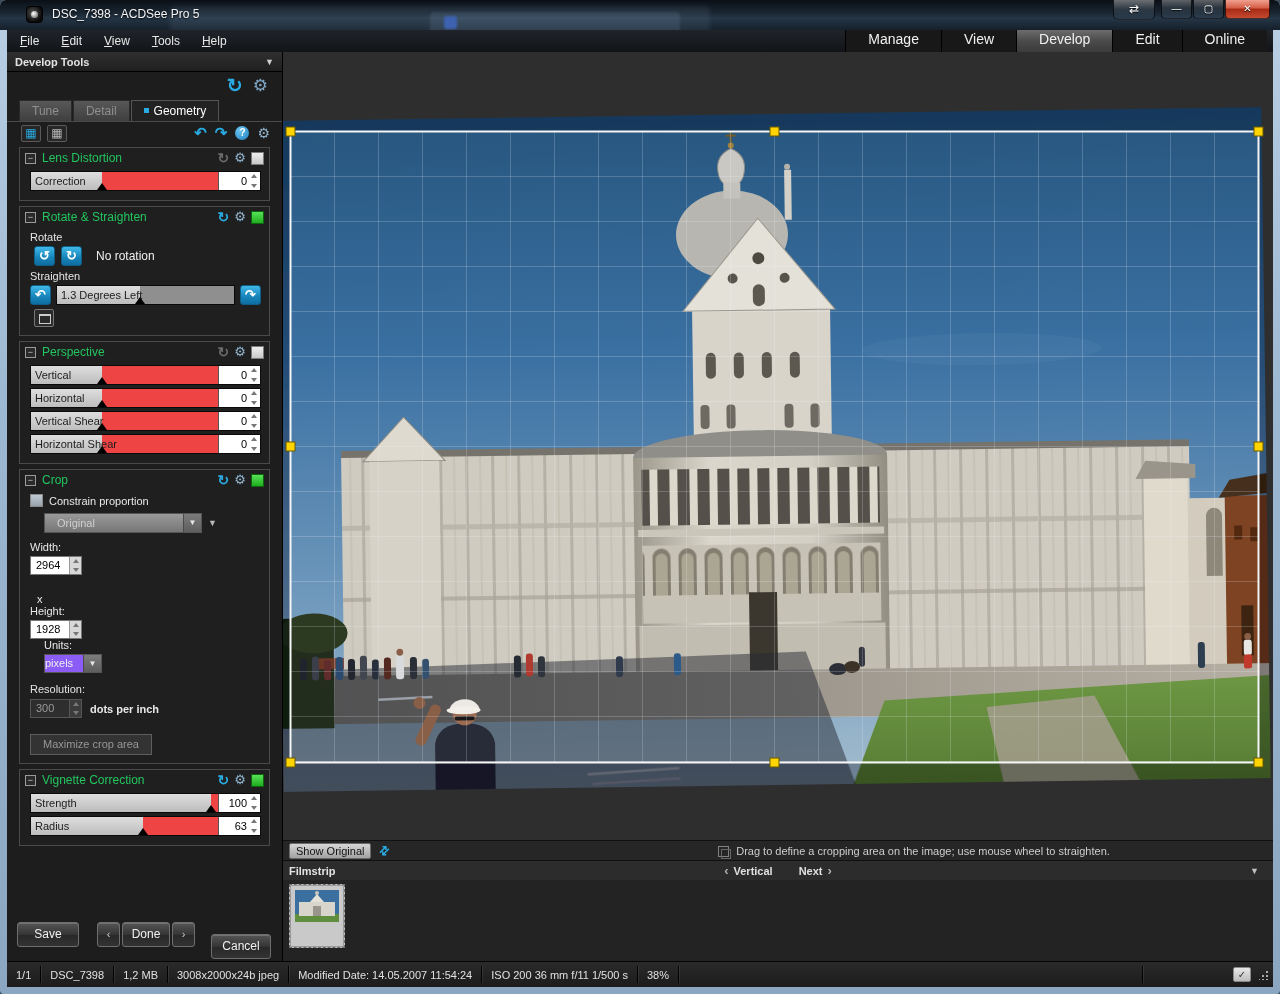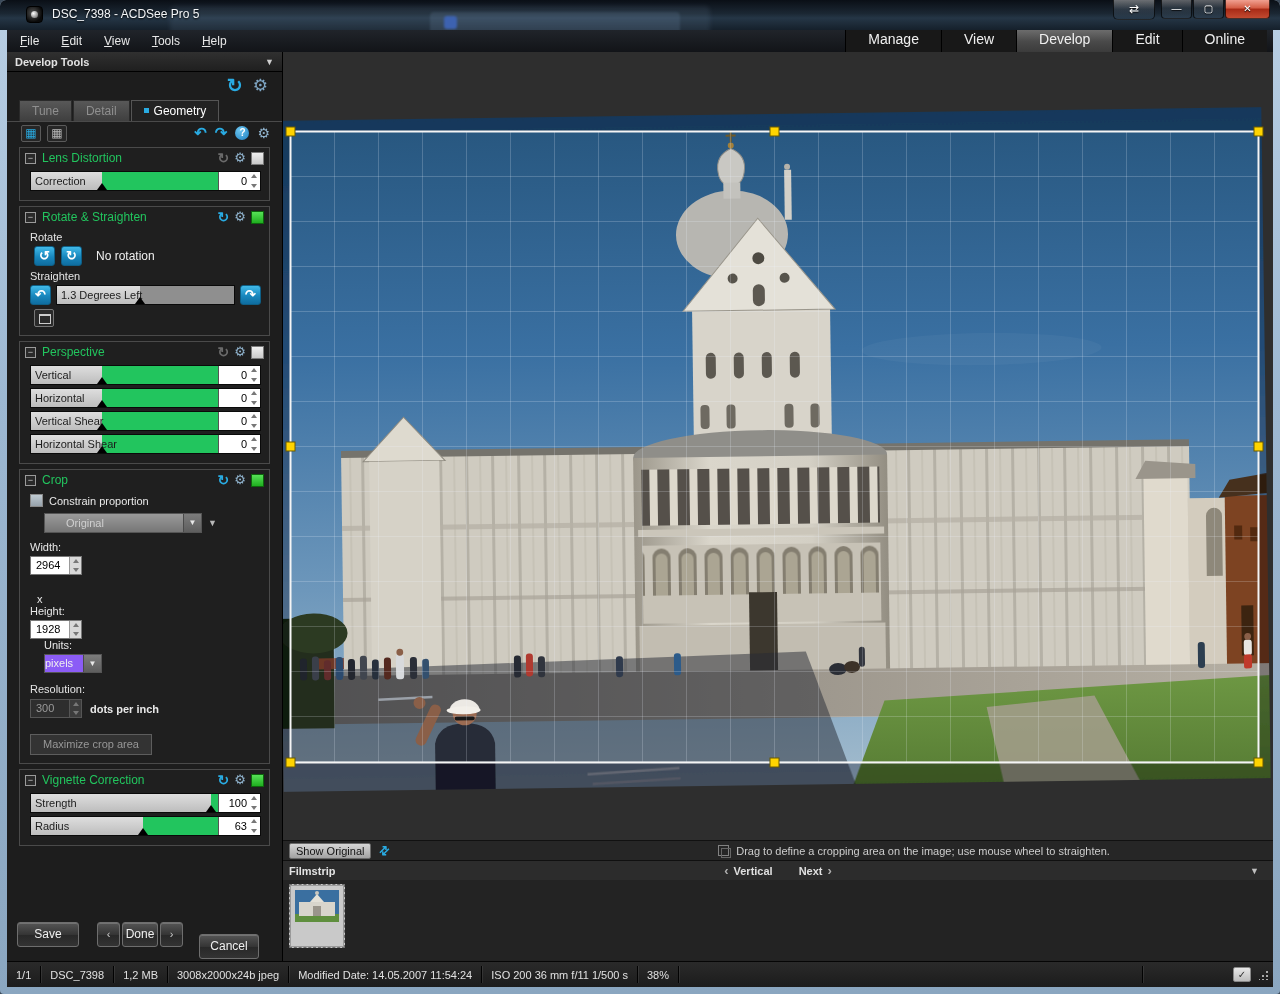--- a/index.html
+++ b/index.html
@@ -70,21 +70,21 @@
     font-size:9px; line-height:9px; text-align:center; }
   .ptitle { color:#22c55e; font-size:12px; }
   .phead .ric { margin-left:auto; display:flex; align-items:center; gap:5px; }
   .p-sync { font-size:14px; font-weight:bold; color:#29abe2; line-height:14px; }
   .p-sync.off { color:#6a6a6a; }
   .p-gear { font-size:13px; color:#8fb2cc; line-height:14px; }
   .p-check { width:13px; height:13px; border:1px solid #7a7a7a; background:linear-gradient(180deg,#efefef,#c9c9c9); }
   .p-check.on { background:linear-gradient(180deg,#57e257,#1fae1f); border-color:#0d660d; }
   
   .slider { position:relative; height:20px; margin:3px 8px 3px 10px; display:flex; border:1px solid #0a0a0a; }
-  .track { position:relative; flex:1; background:#22c55e; overflow:visible;padding-left:38px; }
+  .track { position:relative; flex:1; background:#ef4444; overflow:visible;padding-left:38px; }
   .fill { position:absolute; left:0; top:0; bottom:0; background:linear-gradient(180deg,#dedede,#bdbdbd); }
   .s-label { position:absolute; left:4px; top:3px; font-size:11px; color:#1c1c1c; white-space:nowrap; z-index:2; }
   .s-tri { position:absolute; bottom:0; width:0; height:0; border-left:5px solid transparent;
     border-right:5px solid transparent; border-bottom:7px solid #000; z-index:3; }
   .s-val { position:relative; width:42px; background:#fff; border-left:1px solid #555;
     font-size:11px; color:#000; text-align:right; line-height:18px; padding-right:13px; }
   .spin { position:absolute; right:2px; top:2px; width:9px; height:14px; display:flex; flex-direction:column;
     align-items:center; justify-content:space-between; }
   .spin i { width:0; height:0; border-left:3px solid transparent; border-right:3px solid transparent; }
   .spin .up { border-bottom:4px solid #777; }
@@ -101,21 +101,21 @@
     border-radius:2px; position:relative; }
   .crop-ico-btn::after { content:""; position:absolute; left:4px; top:4px; width:10px; height:7px;
     border:1px solid #ccc; border-top:2px solid #ccc; }
   
   .chk-row { display:flex; align-items:center; gap:6px; margin:4px 0 2px 10px; }
   .chk { width:13px; height:13px; border:1px solid #8a8a8a; background:linear-gradient(180deg,#bfcad2,#97a2ab); }
   .chk-label { font-size:11px; color:#e8e8e8; }
   .dd-row { display:flex; align-items:center; gap:6px; margin:6px 0 4px 24px; }
   .dropdown { display:flex; width:158px; height:20px; border:1px solid #555; }
   .dd-text { flex:1; background:linear-gradient(180deg,#9a9a9a,#767676); color:#cfcfcf; font-size:11px;
-    line-height:18px; padding-left:21px; }
+    line-height:18px; padding-left:12px; }
   .dd-btn { width:18px; background:linear-gradient(180deg,#7c7c7c,#5e5e5e); border-left:1px solid #4a4a4a;
     color:#e8e8e8; font-size:8px; text-align:center; line-height:18px; }
   .dd-ext { color:#b8b8b8; font-size:9px; }
   .dim-row { display:flex; margin:8px 0 0 10px; gap:0;flex-direction:column; }
   .dim-col { display:flex; flex-direction:column; }
   .dim-label { font-size:11px; color:#e8e8e8; margin-bottom:3px; }
   .numbox { position:relative; width:52px; height:19px; background:#fff; border:1px solid #777;
     font-size:11px; color:#000; line-height:17px; padding-left:5px; }
   .numbox .spin { background:#d8d8d8; border-left:1px solid #999; right:0; top:0; height:17px; width:12px; padding:2px 0; }
   .xsep { color:#e8e8e8; font-size:11px; margin:18px 7px 0 7px; }
@@ -127,32 +127,32 @@
   .res-suffix { font-size:11px; color:#e8e8e8; font-weight:bold; }
   .max-btn { margin:16px 0 2px 10px; width:122px; height:21px; background:#333; border:1px solid #5d5d5d;
     color:#979797; font-size:11px; text-align:center; line-height:19px; }
   
   .sb-footer { position:absolute; left:0; right:0; bottom:14px; height:26px; display:flex; align-items:center; }
   .fbtn { height:25px; border:1px solid #6e6e6e; border-radius:3px; color:#f0f0f0; font-size:12px;
     background:linear-gradient(180deg,#555 0%,#353535 50%,#282828 52%,#333 100%);
     box-shadow:inset 0 1px 0 rgba(255,255,255,.18); text-align:center; }
   .fbtn.save { width:62px; margin-left:10px; line-height:23px; }
   .fbtn.nav { width:23px; margin-left:18px; font-size:11px; line-height:23px; color:#cfcfcf; }
-  .fbtn.done { width:36px; margin-left:2px; line-height:23px; }
+  .fbtn.done { width:48px; margin-left:2px; line-height:23px; }
   .fbtn.nav2 { width:23px; margin-left:2px; font-size:11px; line-height:23px; color:#cfcfcf; }
   .fbtn.cancel { width:60px; margin-left:16px; line-height:23px;margin-top:24px; }
   
   .canvas-col { position:relative; width:990px; display:flex; flex-direction:column; }
   .canvas { position:relative; width:990px; height:788px; background:#2e2e2e; }
   .canvas-toolbar { height:20px; background:#262626; border-top:1px solid #111; display:flex; align-items:center; }
   .show-orig { margin-left:6px; height:16px; padding:0 6px; background:linear-gradient(180deg,#d6d6d6,#a2a2a2);
     border:1px solid #6a6a6a; border-radius:2px; font-size:11px; color:#111; line-height:14px; }
   .diag-ico { display:inline-block; margin-left:8px; color:#29abe2; font-size:12px; font-weight:bold;
     transform:rotate(45deg); }
-  .hint-wrap { position:absolute; left:272px; right:0; text-align:center; display:flex; align-items:flex-start; justify-content:center; gap:7px; }
+  .hint-wrap { position:absolute; left:272px; right:0; text-align:center; display:flex; align-items:flex-end; justify-content:center; gap:7px; }
   .hint-ico { width:11px; height:11px; border:1px solid #9a9a9a; position:relative; opacity:.8; }
   .hint-ico::after { content:""; position:absolute; left:2px; top:2px; right:-3px; bottom:-3px; border:1px solid #777; }
   .hint-text { font-size:11px; color:#cdcdcd; }
   .film-header { height:20px; background:#2c2c2c; border-top:1px solid #101010; display:flex; align-items:center; position:relative; }
   .film-label { margin-left:6px; font-size:11px; font-weight:bold; color:#e3e3e3; }
   .film-nav { position:absolute; left:0; right:0; display:flex; justify-content:center; gap:26px; }
   .fnav { display:flex; align-items:center; gap:5px; font-size:11px; font-weight:bold; color:#e0e0e0; }
   .fchev { color:#b0b0b0; font-size:13px; }
   .film-dd { margin-left:auto; margin-right:14px; color:#c0c0c0; font-size:9px; }
   .film-body { flex:1; background:#232323; position:relative; }

